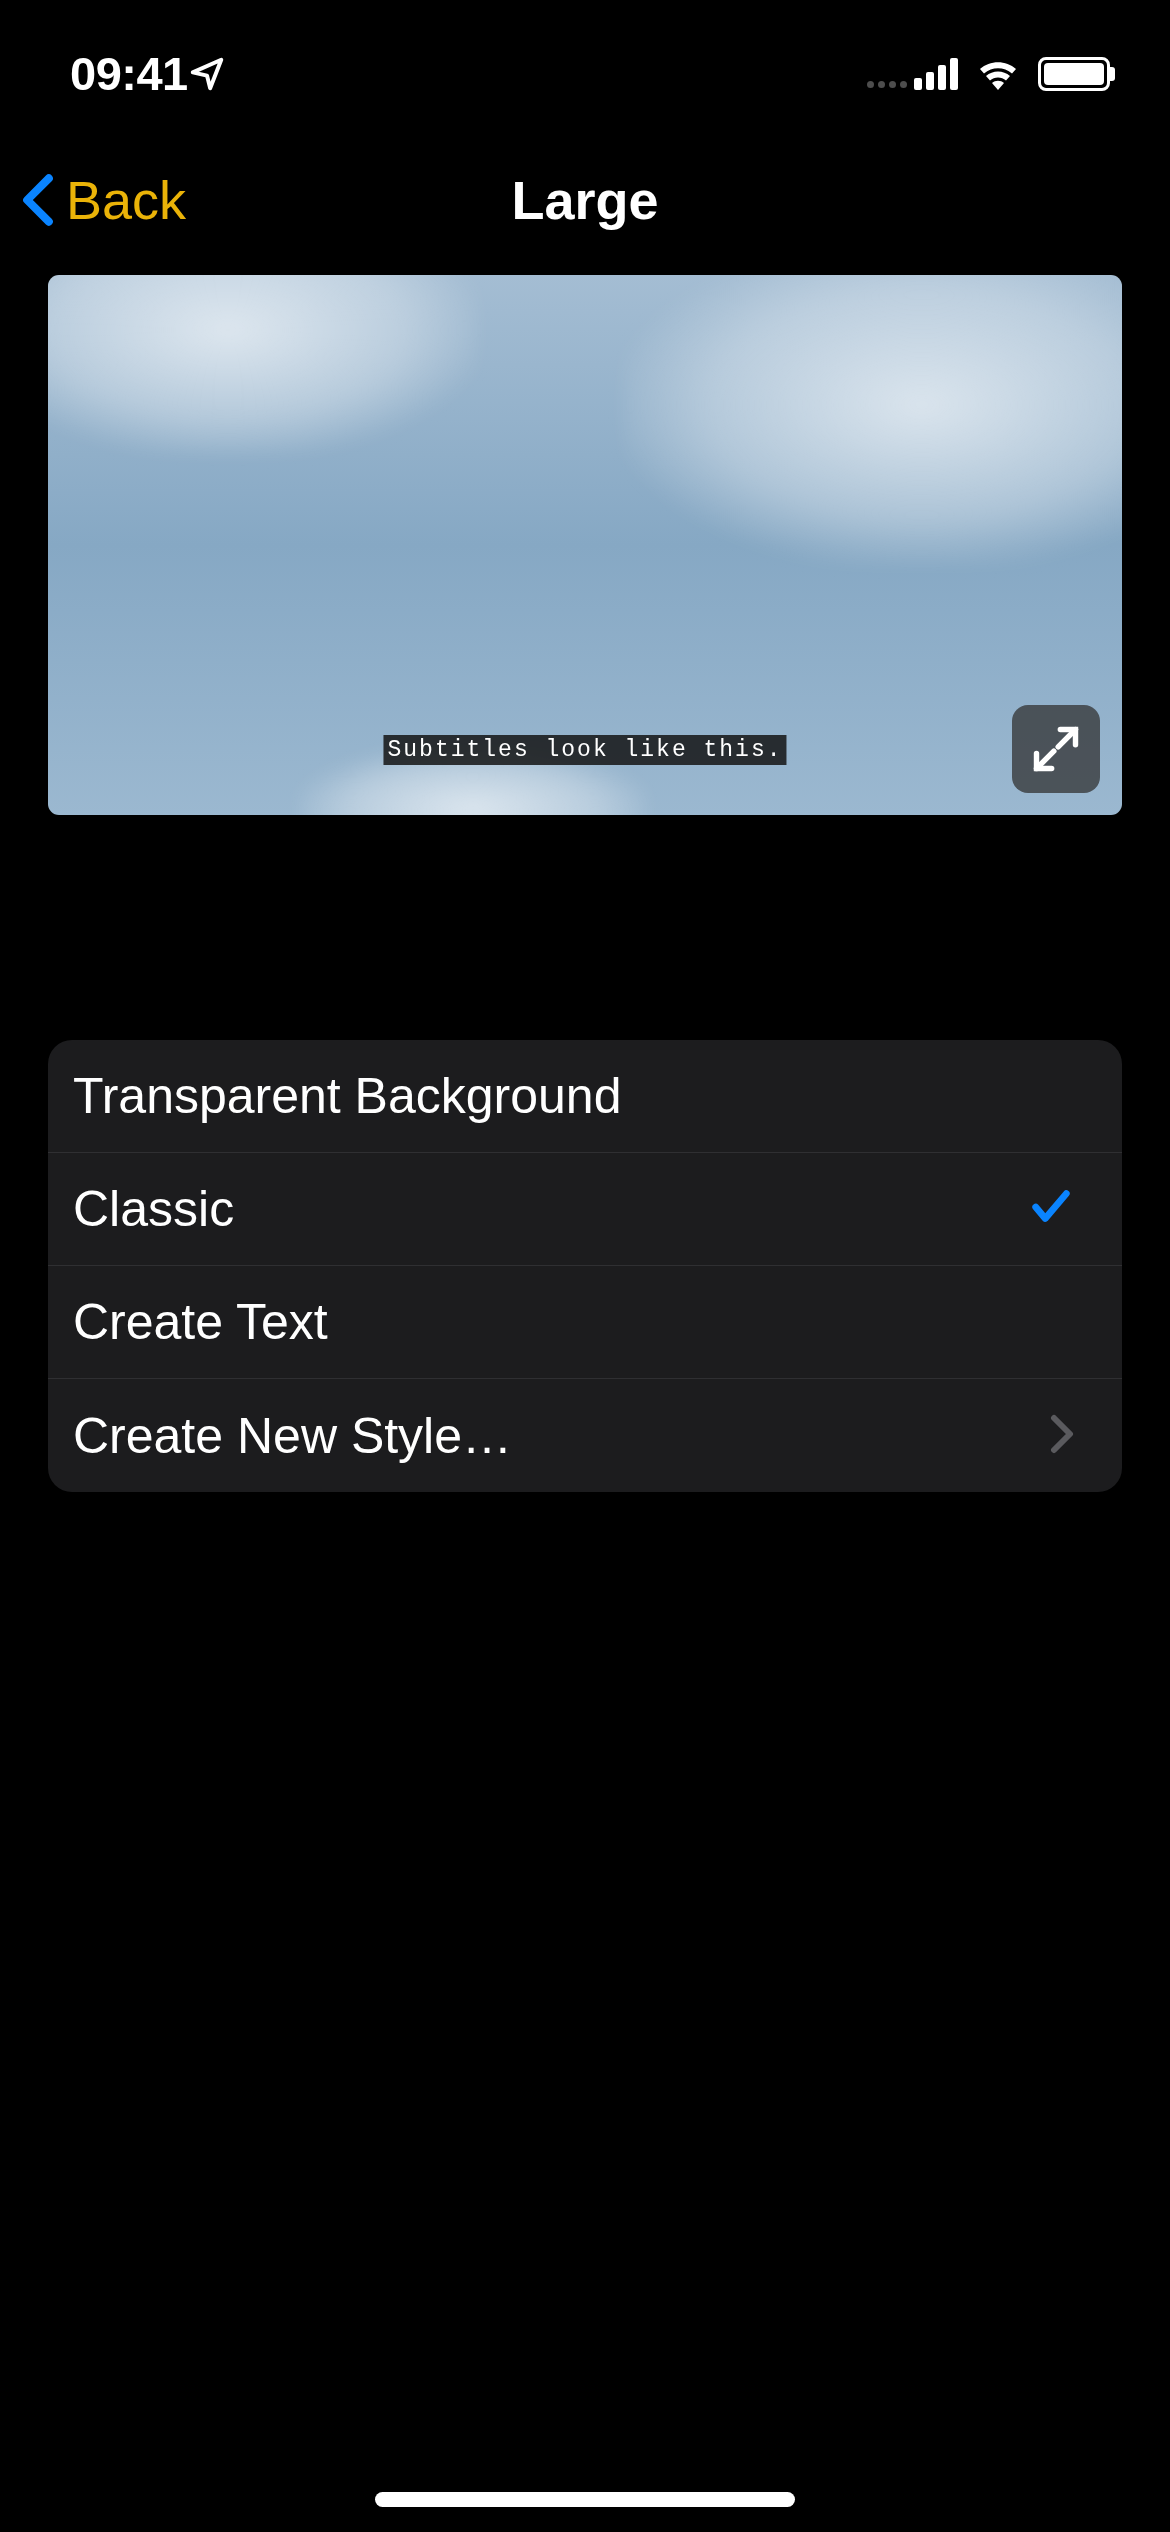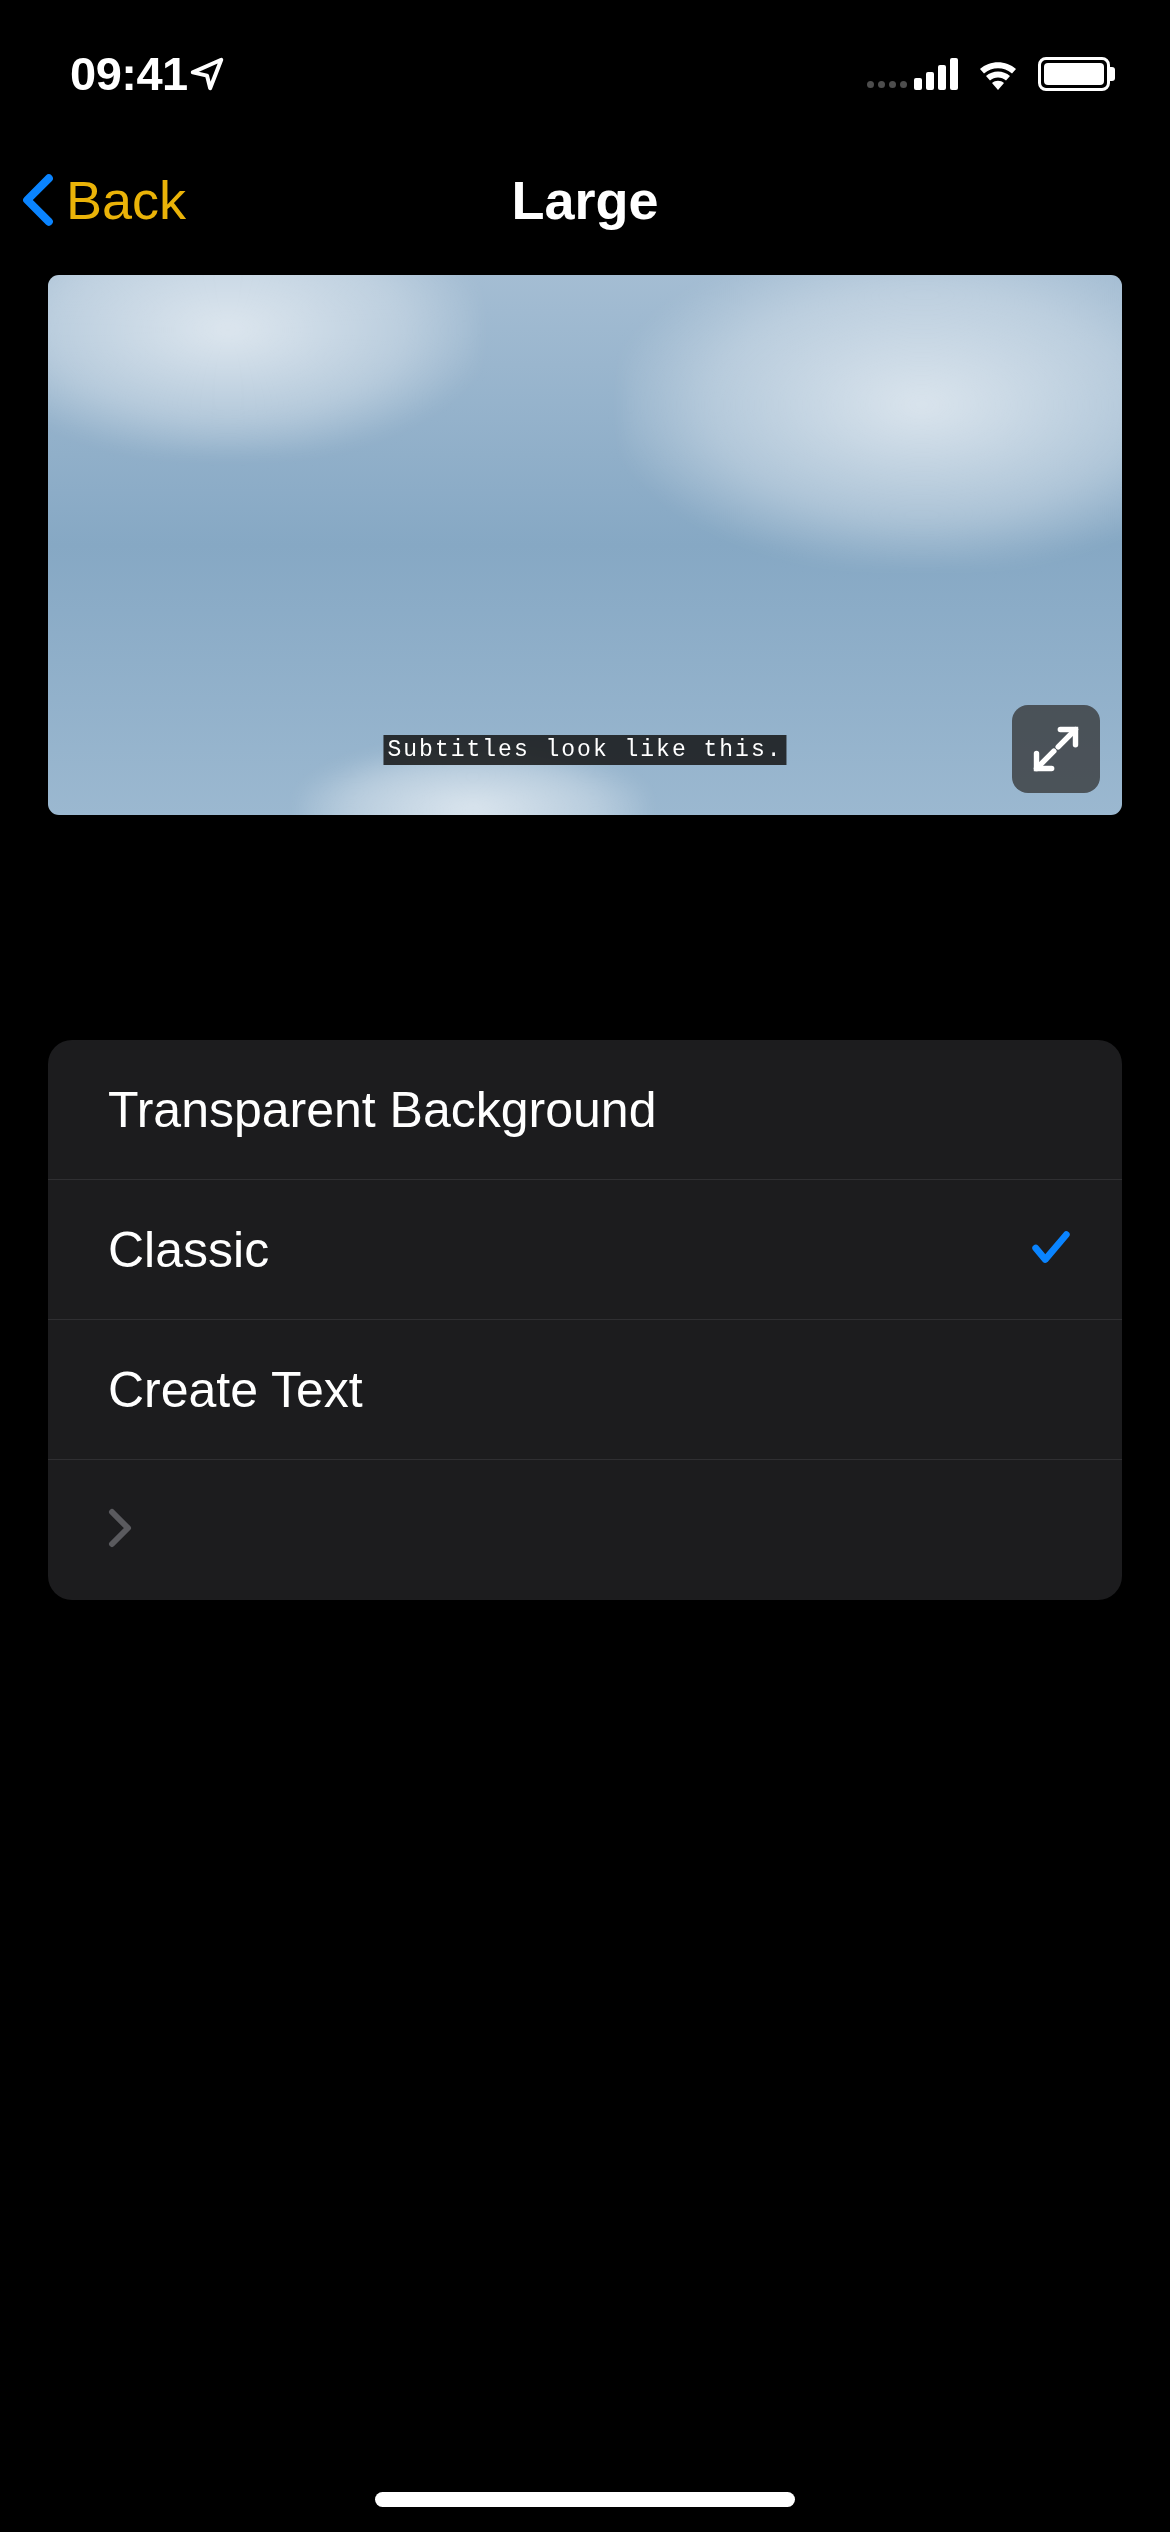--- a/index.html
+++ b/index.html
@@ -201,22 +201,22 @@
       margin: 225px 48px 0 48px;
       background: #1c1c1e;
       border-radius: 24px;
       overflow: hidden;
     }
     
     .list-item {
       display: flex;
       align-items: center;
       justify-content: space-between;
-      height: 140px;
-      padding: 0 48px 0 60px;
+      height: 113px;
+      padding: 0 48px 0 25px;
       border-bottom: 1px solid rgba(84,84,88,0.35);
       text-align: center;
     }
     
     .list-item:last-child {
       border-bottom: none;
     }
     
     .list-label {
       font-size: 50px;
@@ -324,20 +324,21 @@
     <span class="checkmark">
       <svg viewBox="0 0 24 24" fill="none" stroke="#0A84FF" stroke-width="3.5" stroke-linecap="round" stroke-linejoin="round">
         <path d="M4 12 L9 18 L20 5"></path>
       </svg>
     </span>
   </div>
   <div class="list-item">
     <span class="list-label">Create Text</span>
   </div>
   <div class="list-item">
+    <span class="list-label">Create New Style…</span>
     <span class="disclosure">
       <svg viewBox="0 0 12 20" fill="none" stroke="rgba(235,235,245,0.3)" stroke-width="3" stroke-linecap="round" stroke-linejoin="round">
         <path d="M2 2 L10 10 L2 18"></path>
       </svg>
     </span>
   </div>
 </div>
 
 <div class="home-indicator"></div>
 

